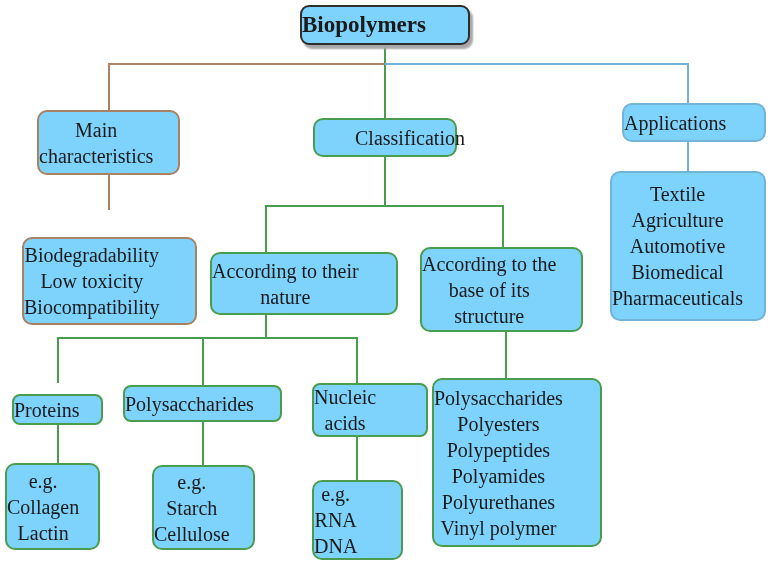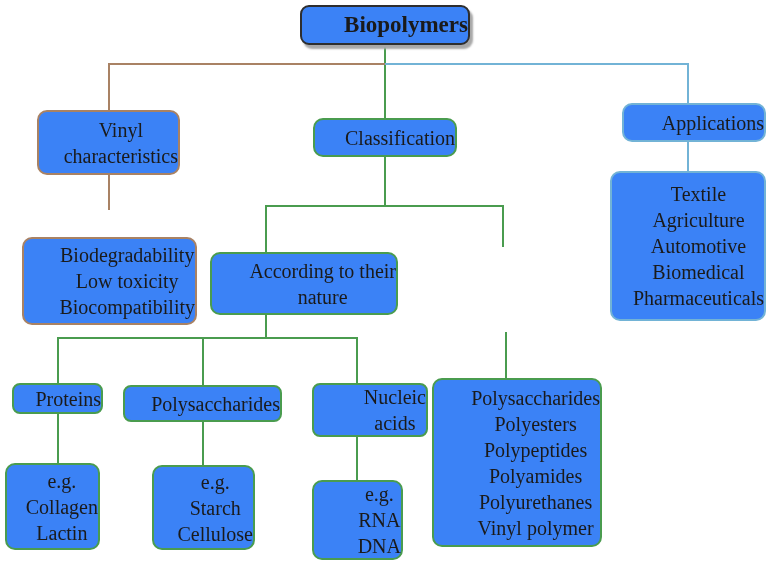--- a/index.html
+++ b/index.html
@@ -6,23 +6,23 @@
   #diagram{
     position:relative;
     width:773px;height:568px;
     background:#ffffff;
     font-family:"Liberation Serif","DejaVu Serif",serif;
     color:#1a1a1a;
     overflow:hidden;
   }
   .box{
     position:absolute;
-    display:flex;align-items:center;justify-content:flex-end;
+    display:flex;align-items:center;justify-content:flex-start;
     text-align:center;
-    background:#3b82f6;
+    background:#7dd3fc;
     border-radius:10px;
     box-sizing:border-box;
     font-size:20px;
     line-height:1.3;
   }
   .box span{white-space:pre-line;display:block;}
   .green-box{border:2px solid var(--green,#4a9c4f);}
   .brown-box{border:2px solid var(--brown,#a98264);}
   .blue-box{border:2px solid var(--blue,#72b3d6);}
   .title-box{
@@ -64,53 +64,58 @@
   <div class="line vline lg" style="left:505px;top:332px;height:46px;"></div>
   <div class="line vline lg" style="left:57px;top:414px;height:49px;"></div>
   <div class="line vline lg" style="left:202px;top:422px;height:43px;"></div>
   <div class="line vline lg" style="left:356px;top:437px;height:43px;"></div>
 
   <div class="box title-box" style="left:300px;top:5px;width:170px;height:40px;">
     <span>Biopolymers</span>
   </div>
 
   <div class="box brown-box" style="left:37px;top:110px;width:143px;height:65px;">
-    <span>Vinyl
+    <span>Main
 characteristics</span>
   </div>
 
   <div class="box brown-box" style="left:22px;top:210px;width:175px;height:88px;margin-top:27px;">
     <span>Biodegradability
 Low toxicity
 Biocompatibility</span>
   </div>
 
-  <div class="box green-box" style="left:313px;top:118px;width:144px;height:39px;">
+  <div class="box green-box" style="left:313px;top:118px;width:144px;height:39px;padding-left:40px;">
     <span>Classification</span>
   </div>
 
   <div class="box blue-box" style="left:622px;top:103px;width:144px;height:39px;">
     <span>Applications</span>
   </div>
 
   <div class="box blue-box" style="left:610px;top:171px;width:156px;height:150px;">
     <span>Textile
 Agriculture
 Automotive
 Biomedical
 Pharmaceuticals</span>
   </div>
 
-  <div class="box green-box" style="left:210px;top:252px;width:188px;height:63px;padding-left:32px;">
+  <div class="box green-box" style="left:210px;top:252px;width:188px;height:63px;">
     <span>According to their
 nature</span>
   </div>
 
+  <div class="box green-box" style="left:420px;top:247px;width:163px;height:85px;">
+    <span>According to the
+base of its
+structure</span>
+  </div>
 
-  <div class="box green-box" style="left:12px;top:383px;width:91px;height:31px;border-radius:8px;">
+  <div class="box green-box" style="left:12px;top:394px;width:91px;height:31px;border-radius:8px;">
     <span>Proteins</span>
   </div>
 
   <div class="box green-box" style="left:123px;top:385px;width:159px;height:37px;border-radius:8px;">
     <span>Polysaccharides</span>
   </div>
 
   <div class="box green-box" style="left:312px;top:383px;width:116px;height:54px;border-radius:8px;">
     <span>Nucleic
 acids</span>

